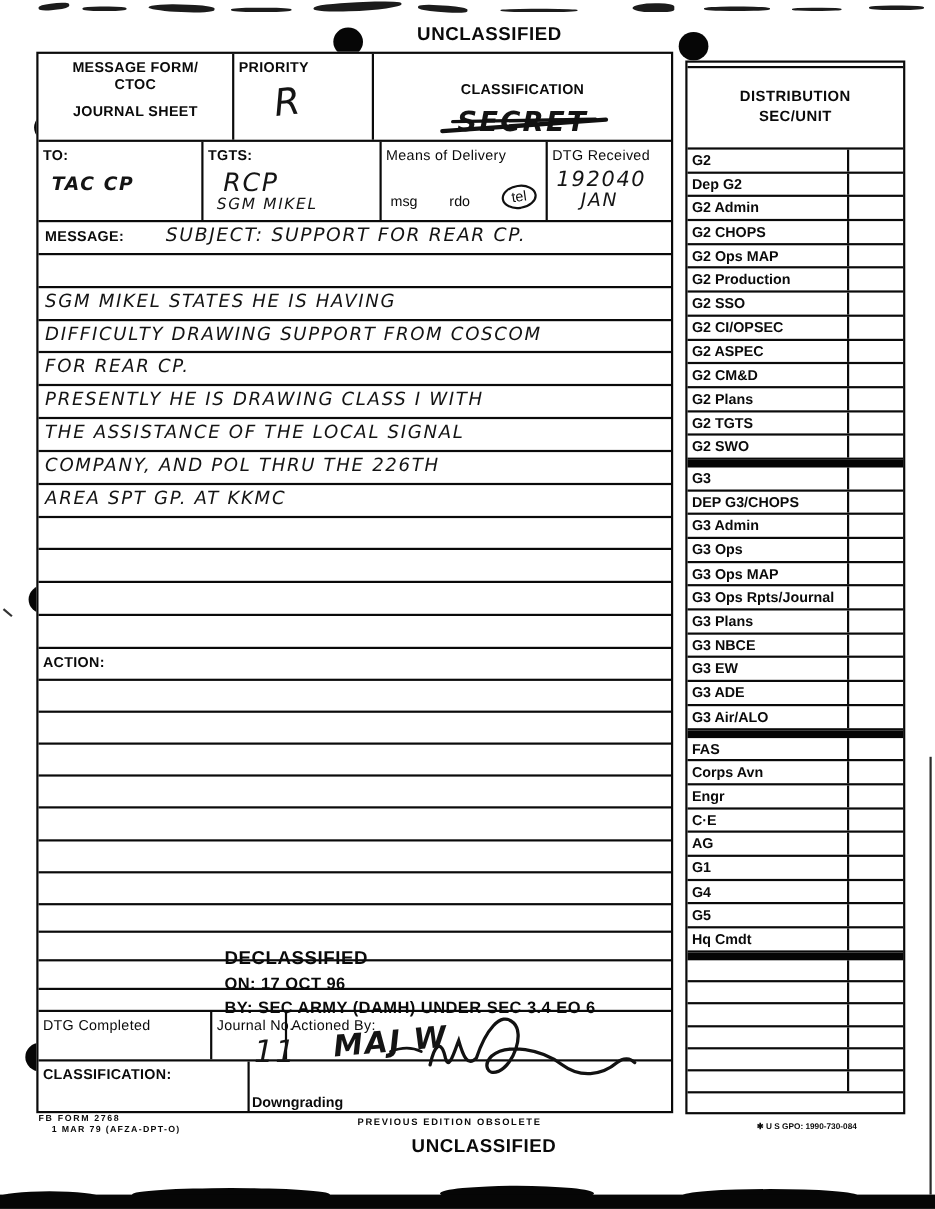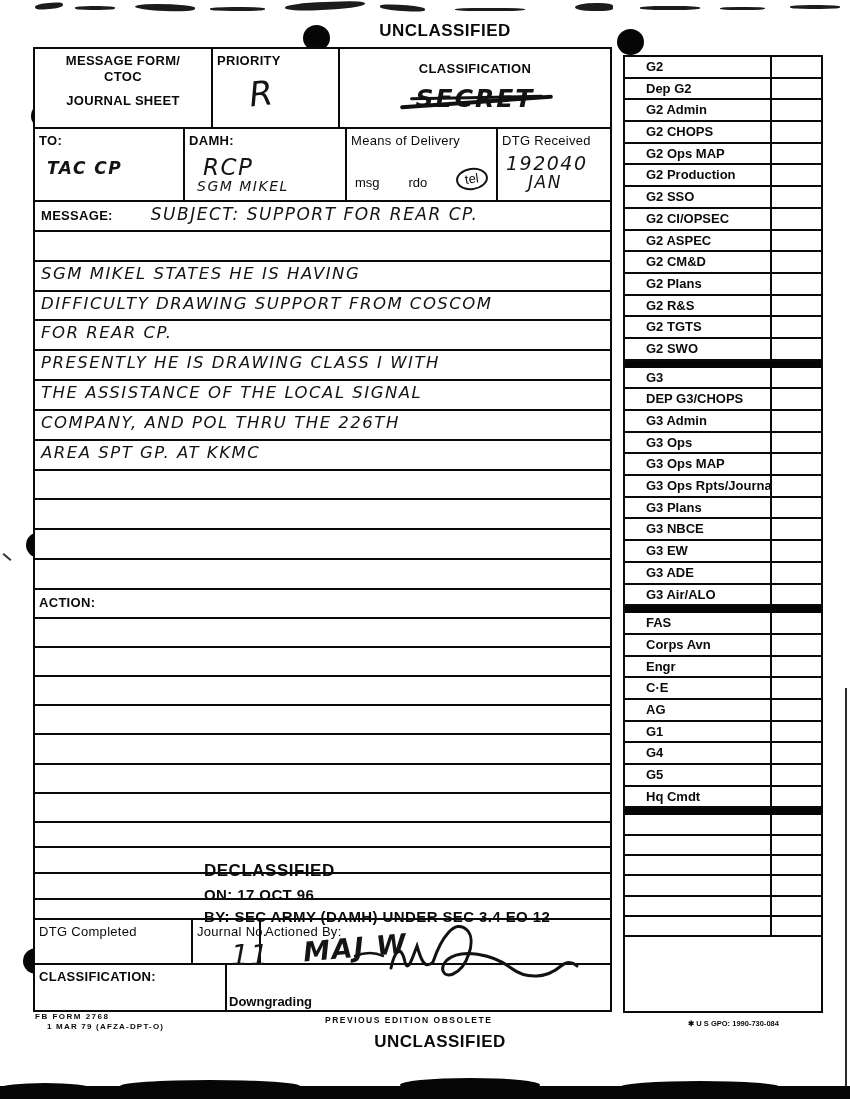--- a/index.html
+++ b/index.html
@@ -72,21 +72,21 @@
   .sig-text{position:absolute;left:8px;top:16px;font-size:27px;font-weight:700;transform:rotate(-5deg);}
   
   .dist{position:absolute;left:623px;top:55px;width:200px;height:958px;background:#fff;
         border:2px solid #0a0a0a;box-sizing:border-box;display:flex;flex-direction:column;}
   .d-header{height:76px;border-bottom:2px solid #0a0a0a;box-sizing:border-box;text-align:center;
             font-weight:700;font-size:13.5px;padding-top:17px;line-height:18px;letter-spacing:.4px;
             border-top:2px solid #0a0a0a;margin-top:3px;}
   .d-row{display:flex;height:21.7px;border-bottom:2px solid #0a0a0a;box-sizing:border-box;}
   .d-row.blank{height:20.3px;}
   .d-name{flex:1;border-right:2px solid #0a0a0a;box-sizing:border-box;font-weight:700;
-          font-size:13px;padding:2px 0 0 21px;white-space:nowrap;overflow:hidden;}
+          font-size:13px;padding:2px 0 0 4px;white-space:nowrap;overflow:hidden;}
   .d-check{width:49px;}
   .d-thick{height:7px;background:#050505;}
   
   .fb-form{position:absolute;left:35px;top:1013px;font-size:8px;font-weight:700;letter-spacing:1.5px;line-height:8px;}
   .fb-form .l2{margin:2px 0 0 12px;letter-spacing:1.2px;}
   .prev-ed{position:absolute;left:325px;top:1015px;font-size:8.5px;font-weight:700;letter-spacing:1.5px;}
   .gpo{position:absolute;left:688px;top:1019px;font-size:7.5px;font-weight:700;}
   
   .punch{position:absolute;width:27px;height:26px;background:#060606;border-radius:50%;}
   .smudge{position:absolute;background:#1c1c1c;border-radius:40%;}
@@ -128,36 +128,36 @@
       <div class="fcell c-title">
         <div class="cell-label">MESSAGE FORM/</div>
         <div class="cell-label">CTOC</div>
         <div class="cell-label" style="margin-top:8px;">JOURNAL SHEET</div>
       </div>
       <div class="fcell c-priority">
         <div class="cell-label">PRIORITY</div>
         <div class="hw priority-val">R</div>
       </div>
       <div class="fcell c-class">
-        <div class="cell-label" style="margin-top:8px;">CLASSIFICATION</div>
+        <div class="cell-label" style="margin-top:20px;">CLASSIFICATION</div>
         <span class="secret-wrap">
           <span class="hw secret-val">SECRET</span>
           <span class="strike1"></span>
           <span class="strike2"></span>
         </span>
       </div>
     </div>
 
     <div class="frow f-meta">
       <div class="fcell c-to">
         <div class="cell-label">TO:</div>
         <div class="hw to-val">TAC CP</div>
       </div>
       <div class="fcell c-from">
-        <div class="cell-label">DAMH:</div>
+        <div class="cell-label">TGTS:</div>
         <div class="hw from-val1">RCP</div>
         <div class="hw from-val2">SGM MIKEL</div>
       </div>
       <div class="fcell c-deliv">
         <div class="cell-label" style="font-weight:400;">Means of Delivery</div>
         <div class="deliv-opts">
           <span>msg</span>
           <span>rdo</span>
           <span class="circled">tel</span>
         </div>
@@ -220,35 +220,39 @@
       </div>
       <div class="fcell c-downgrade">
         <div class="downgrade-label">Downgrading</div>
       </div>
     </div>
   </div>
 
   <div class="declass">
     <div class="dec1">DECLASSIFIED</div>
     <div class="dec2">ON: 17 OCT 96</div>
-    <div class="dec3">BY: SEC ARMY (DAMH) UNDER SEC 3.4 EO 12</div>
+    <div class="dec3">BY: SEC ARMY (DAMH) UNDER SEC 3.4 EO 6</div>
   </div>
   <div class="ink-blob"></div>
 
   <div class="sig-wrap">
     <span class="hw sig-text">MAJ W</span>
     <svg width="290" height="95" viewBox="0 0 290 95">
       <path d="M96,52 C100,34 106,28 110,46 C113,58 118,40 122,30 C126,44 130,54 138,46
                C146,22 160,2 172,14 C182,24 172,52 158,58 C148,62 144,52 152,44
                C166,32 198,38 216,52 C232,64 252,62 266,50 C272,45 278,46 282,50" fill="none" stroke="#121212" stroke-width="3" stroke-linecap="round"></path>
       <path d="M60,40 C70,36 80,36 88,40" fill="none" stroke="#121212" stroke-width="2.5" stroke-linecap="round"></path>
     </svg>
   </div>
 
   <div class="dist">
+    <div class="d-header">
+      <div>DISTRIBUTION</div>
+      <div>SEC/UNIT</div>
+    </div>
     <div id="dist-rows">
         <div class="d-row">
           <div class="d-name">G2</div>
           <div class="d-check"></div>
         </div>
         <div class="d-row">
           <div class="d-name">Dep G2</div>
           <div class="d-check"></div>
         </div>
         <div class="d-row">
@@ -278,24 +282,20 @@
         <div class="d-row">
           <div class="d-name">G2 ASPEC</div>
           <div class="d-check"></div>
         </div>
         <div class="d-row">
           <div class="d-name">G2 CM&amp;D</div>
           <div class="d-check"></div>
         </div>
         <div class="d-row">
           <div class="d-name">G2 Plans</div>
-          <div class="d-check"></div>
-        </div>
-        <div class="d-row">
-          <div class="d-name">G2 R&amp;S</div>
           <div class="d-check"></div>
         </div>
         <div class="d-row">
           <div class="d-name">G2 TGTS</div>
           <div class="d-check"></div>
         </div>
         <div class="d-row">
           <div class="d-name">G2 SWO</div>
           <div class="d-check"></div>
         </div>

